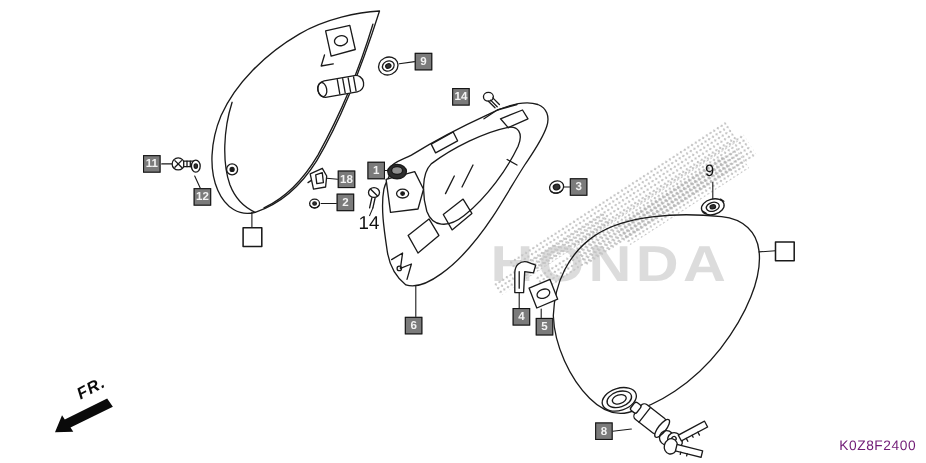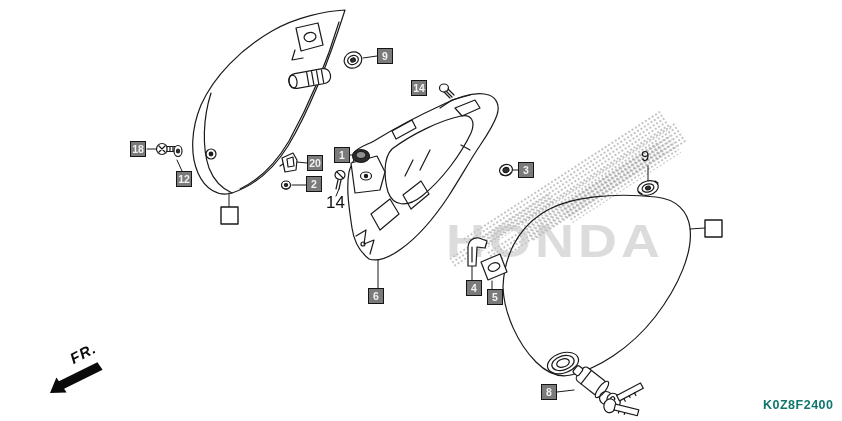--- a/index.html
+++ b/index.html
@@ -29,21 +29,21 @@
     background:#7b7b7b;border:1px solid #151515;color:#f2f2f2;
     font-size:10.5px;font-weight:bold;line-height:14px;text-align:center;
     cursor:pointer;
   }
   .plain-label{
     position:absolute;color:#111;font-weight:normal;cursor:pointer;
   }
   .plain-14{left:326px;top:193px;font-size:17px;}
   .plain-9{left:641px;top:147px;font-size:15px;}
   .part-code{
-    position:absolute;left:763px;top:398px;font-size:12.5px;color:#0f766e;letter-spacing:.5px;font-weight:bold;
+    position:absolute;left:763px;top:398px;font-size:12.5px;color:#701a75;letter-spacing:.5px;
   }
   .fr-label{
     position:absolute;left:67px;top:352px;font-size:15px;font-weight:bold;color:#0a0a0a;
     transform:rotate(-28deg);transform-origin:left top;font-style:italic;letter-spacing:1px;
   }
 </style>
 </head>
 <body>
 
 <div class="stage">
@@ -221,23 +221,23 @@
 
       <rect x="221" y="207" width="17" height="17" fill="#fff" stroke-width="1.4"></rect>
       <rect x="705" y="220" width="17" height="17" fill="#fff" stroke-width="1.4"></rect>
 
       <polygon points="50,393 56.4,377.6 58.9,381.3 97.4,362.3 102.6,369.7 64.1,388.7 66.6,392.4" fill="#0a0a0a" stroke="none"></polygon>
     </g>
   </svg>
 
   <div class="co" style="left:377px;top:48px">9</div>
   <div class="co" style="left:411px;top:80px">14</div>
-  <div class="co" style="left:130px;top:141px">18</div>
+  <div class="co" style="left:130px;top:141px">11</div>
   <div class="co" style="left:176px;top:171px">12</div>
-  <div class="co" style="left:307px;top:155px">20</div>
+  <div class="co" style="left:307px;top:155px">18</div>
   <div class="co" style="left:306px;top:176px">2</div>
   <div class="co" style="left:334px;top:147px">1</div>
   <div class="co" style="left:518px;top:162px">3</div>
   <div class="co" style="left:368px;top:288px">6</div>
   <div class="co" style="left:466px;top:280px">4</div>
   <div class="co" style="left:487px;top:289px">5</div>
   <div class="co" style="left:541px;top:384px">8</div>
 
   <div class="plain-label plain-14">14</div>
   <div class="plain-label plain-9">9</div>

